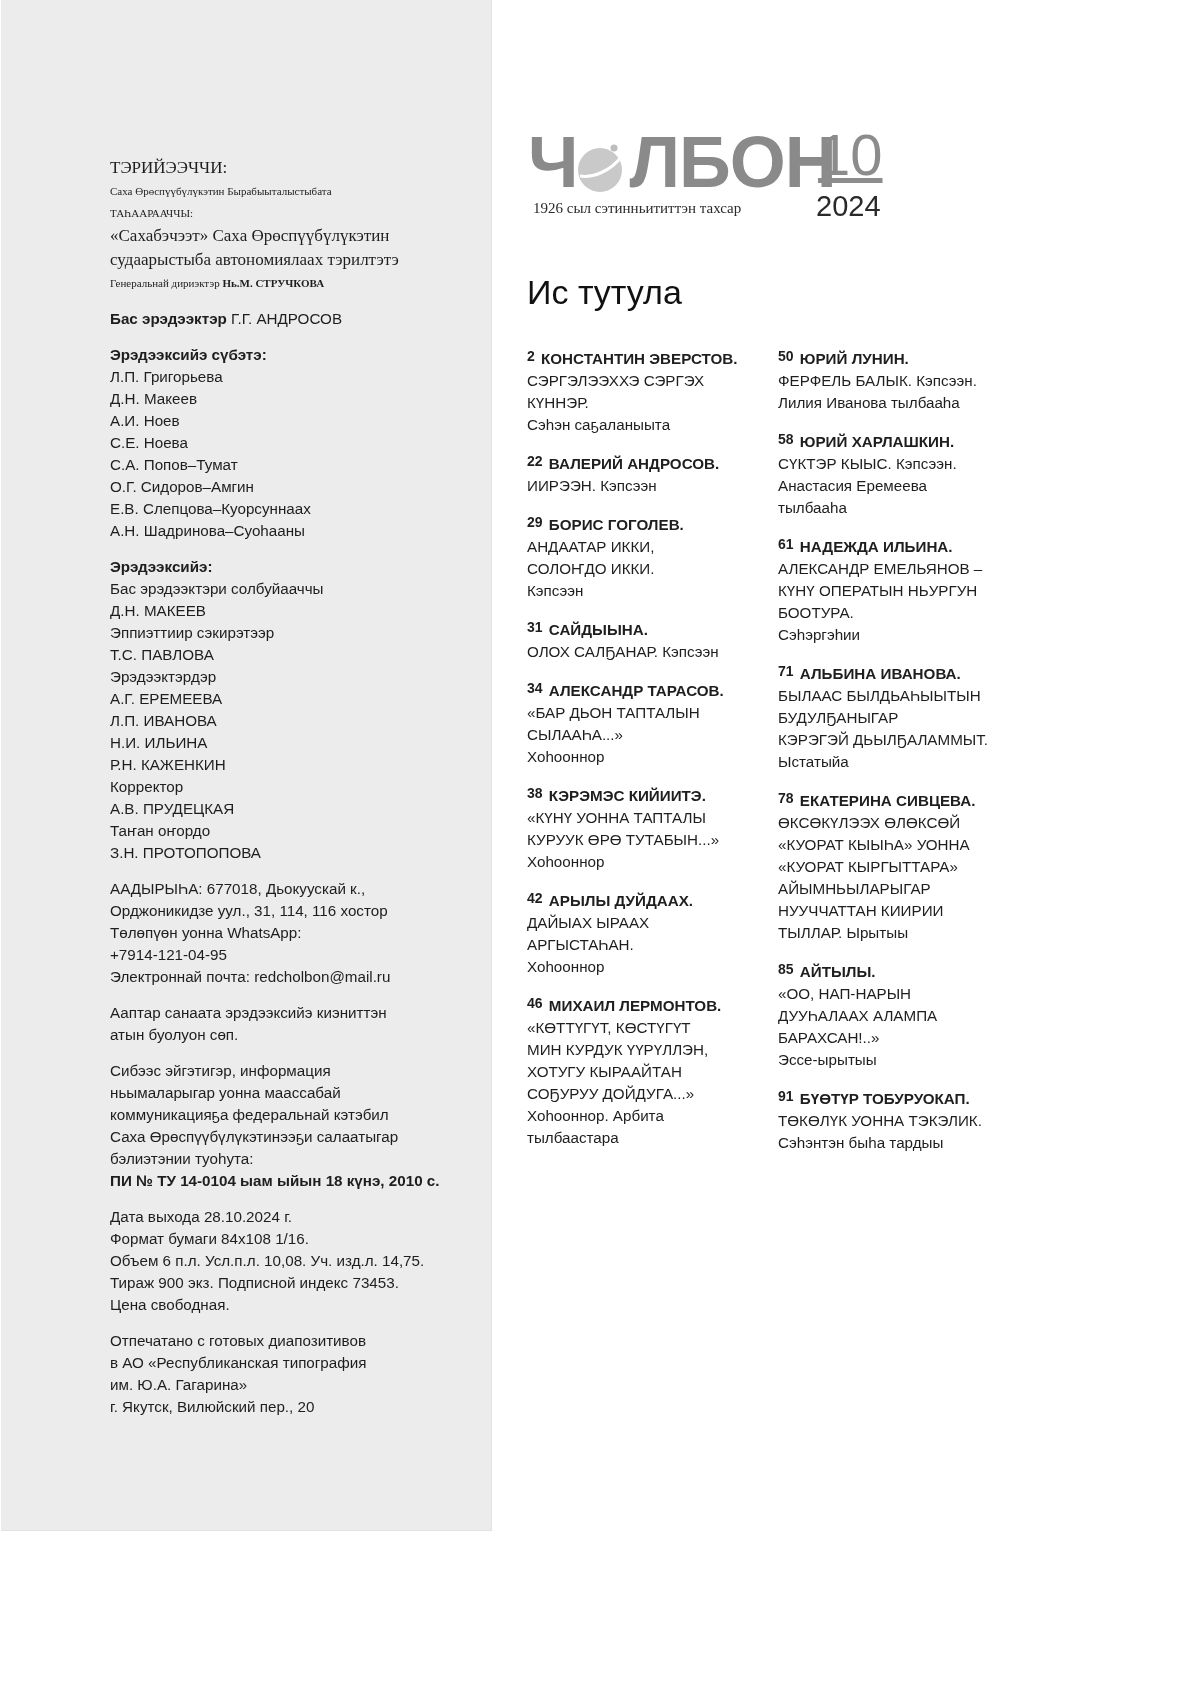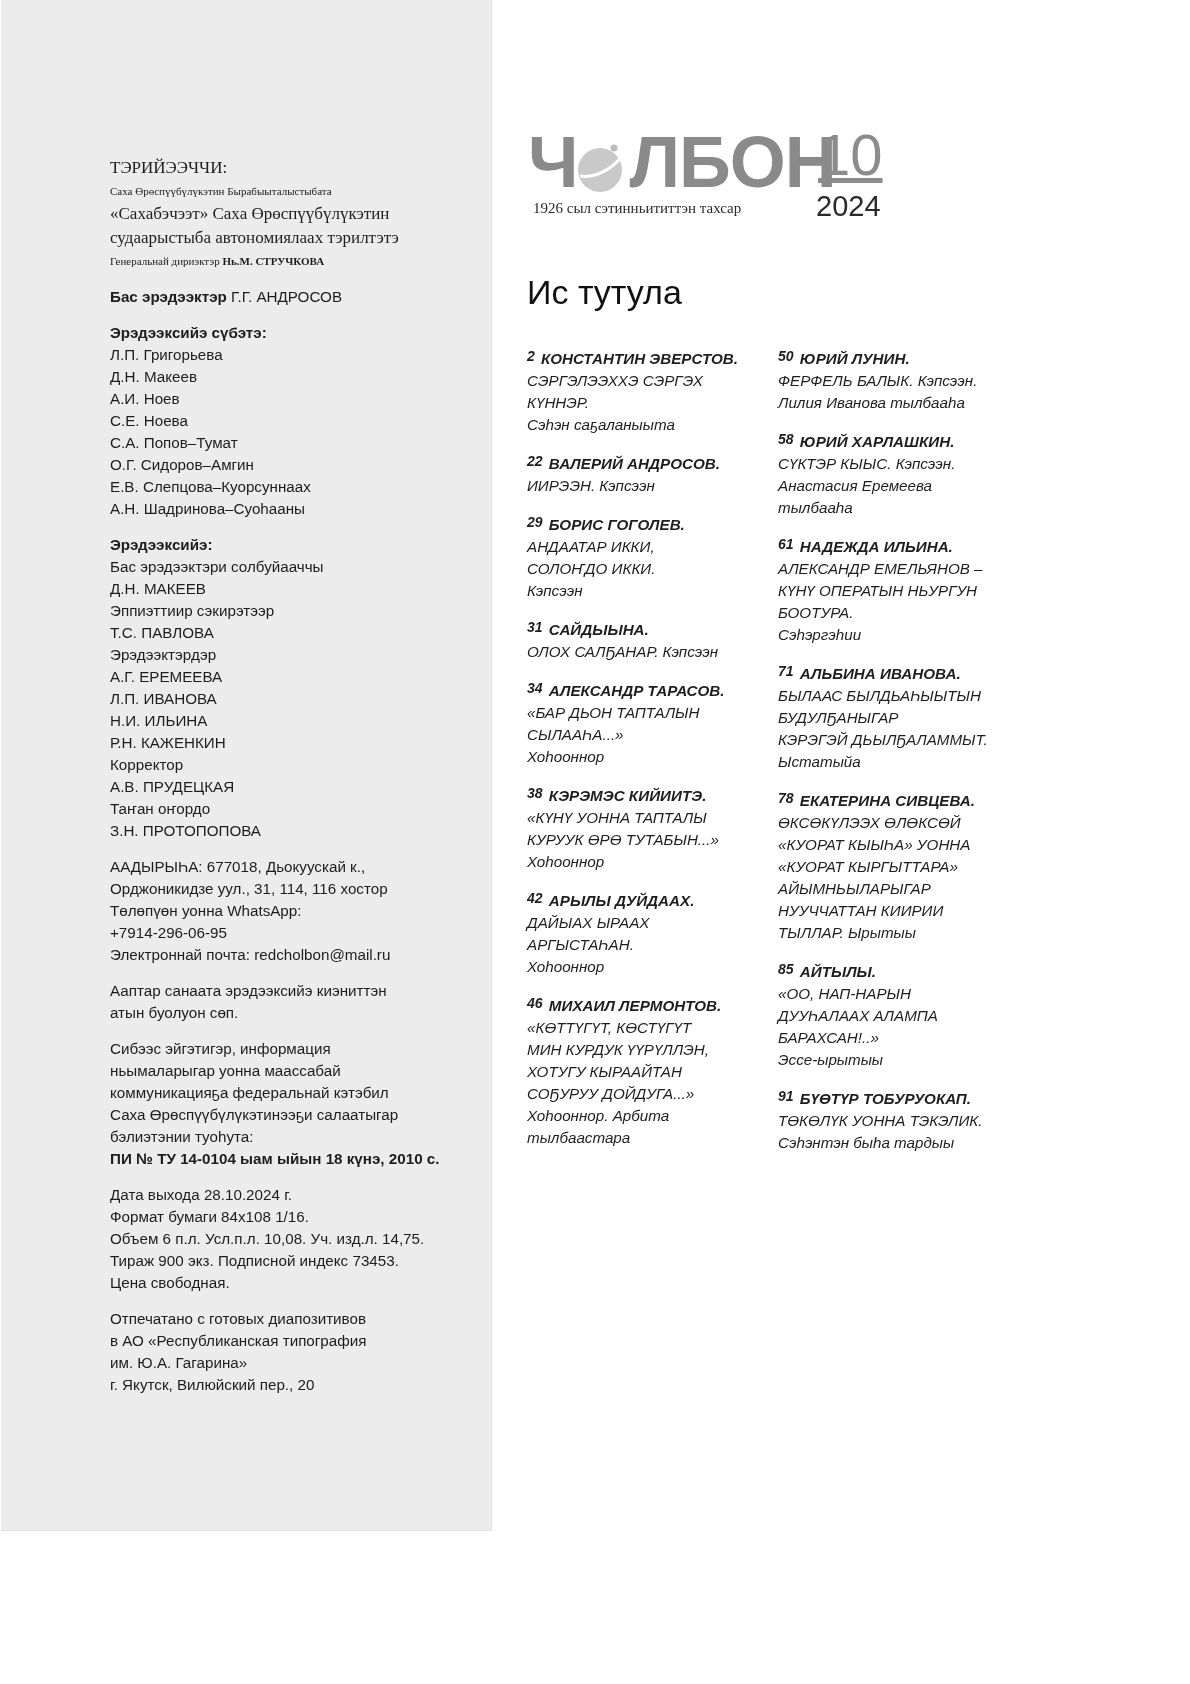--- a/index.html
+++ b/index.html
@@ -28,34 +28,35 @@
   .logo-globe { position: absolute; left: 46px; top: 8px; width: 52px; height: 52px; }
   .logo-num { position: absolute; left: 290px; top: -14px; font-size: 58px; color: #8c8c8c; line-height: 70px; text-decoration: underline; }
   .logo-year { position: absolute; left: 288px; top: 56px; font-size: 29px; color: #2a2a2a; line-height: 32px; }
   .logo-tag { position: absolute; left: 5px; top: 66px; font-family: "Liberation Serif", serif; font-size: 15px; color: #2a2a2a; }
 
   .toc-title { position: absolute; left: 527px; top: 272px; font-size: 34px; color: #111; line-height: 40px; }
 
   .toc-col { position: absolute; top: 345px; width: 245px; font-size: 15.2px; line-height: 22px; }
   .toc-col.left { left: 527px; }
   .toc-col.right { left: 778px; }
-  .toc-entry { margin-bottom: 14px; font-style: italic; }
+  .toc-entry { margin-bottom: 14px; }
   .toc-entry p { margin: 0; }
   .toc-entry .head { font-weight: bold; }
   .toc-entry .page { font-weight: bold; font-size: 14px; vertical-align: 3px; margin-right: 2px; }
 </style>
 </head>
 <body>
 
 <div class="panel"></div>
 
 <div class="imprint">
   <div class="block">
     <p class="pub-label">ТЭРИЙЭЭЧЧИ:</p>
     <p class="pub-small">Саха Өрөспүүбүлүкэтин Бырабыыталыстыбата</p>
+    <p class="pub-small">ТАҺААРААЧЧЫ:</p>
     <p class="pub-big">«Сахабэчээт» Саха Өрөспүүбүлүкэтин</p>
     <p class="pub-big">судаарыстыба автономиялаах тэрилтэтэ</p>
     <p class="pub-small"><span>Генеральнай дириэктэр</span> <span class="b">Нь.М. СТРУЧКОВА</span></p>
   </div>
 
   <div class="block">
     <p><span class="b">Бас эрэдээктэр</span> <span>Г.Г. АНДРОСОВ</span></p>
   </div>
 
   <div class="block">
@@ -84,21 +85,21 @@
     <p>Корректор</p>
     <p>А.В. ПРУДЕЦКАЯ</p>
     <p>Таҥан оҥордо</p>
     <p>З.Н. ПРОТОПОПОВА</p>
   </div>
 
   <div class="block">
     <p>ААДЫРЫҺА: 677018, Дьокуускай к.,</p>
     <p>Орджоникидзе уул., 31, 114, 116 хостор</p>
     <p>Төлөпүөн уонна WhatsApp:</p>
-    <p>+7914-296-06-95</p>
+    <p>+7914-121-04-95</p>
     <p>Электроннай почта: redcholbon@mail.ru</p>
   </div>
 
   <div class="block">
     <p>Ааптар санаата эрэдээксийэ киэниттэн</p>
     <p>атын буолуон сөп.</p>
   </div>
 
   <div class="block">
     <p>Сибээс эйгэтигэр, информация</p>

